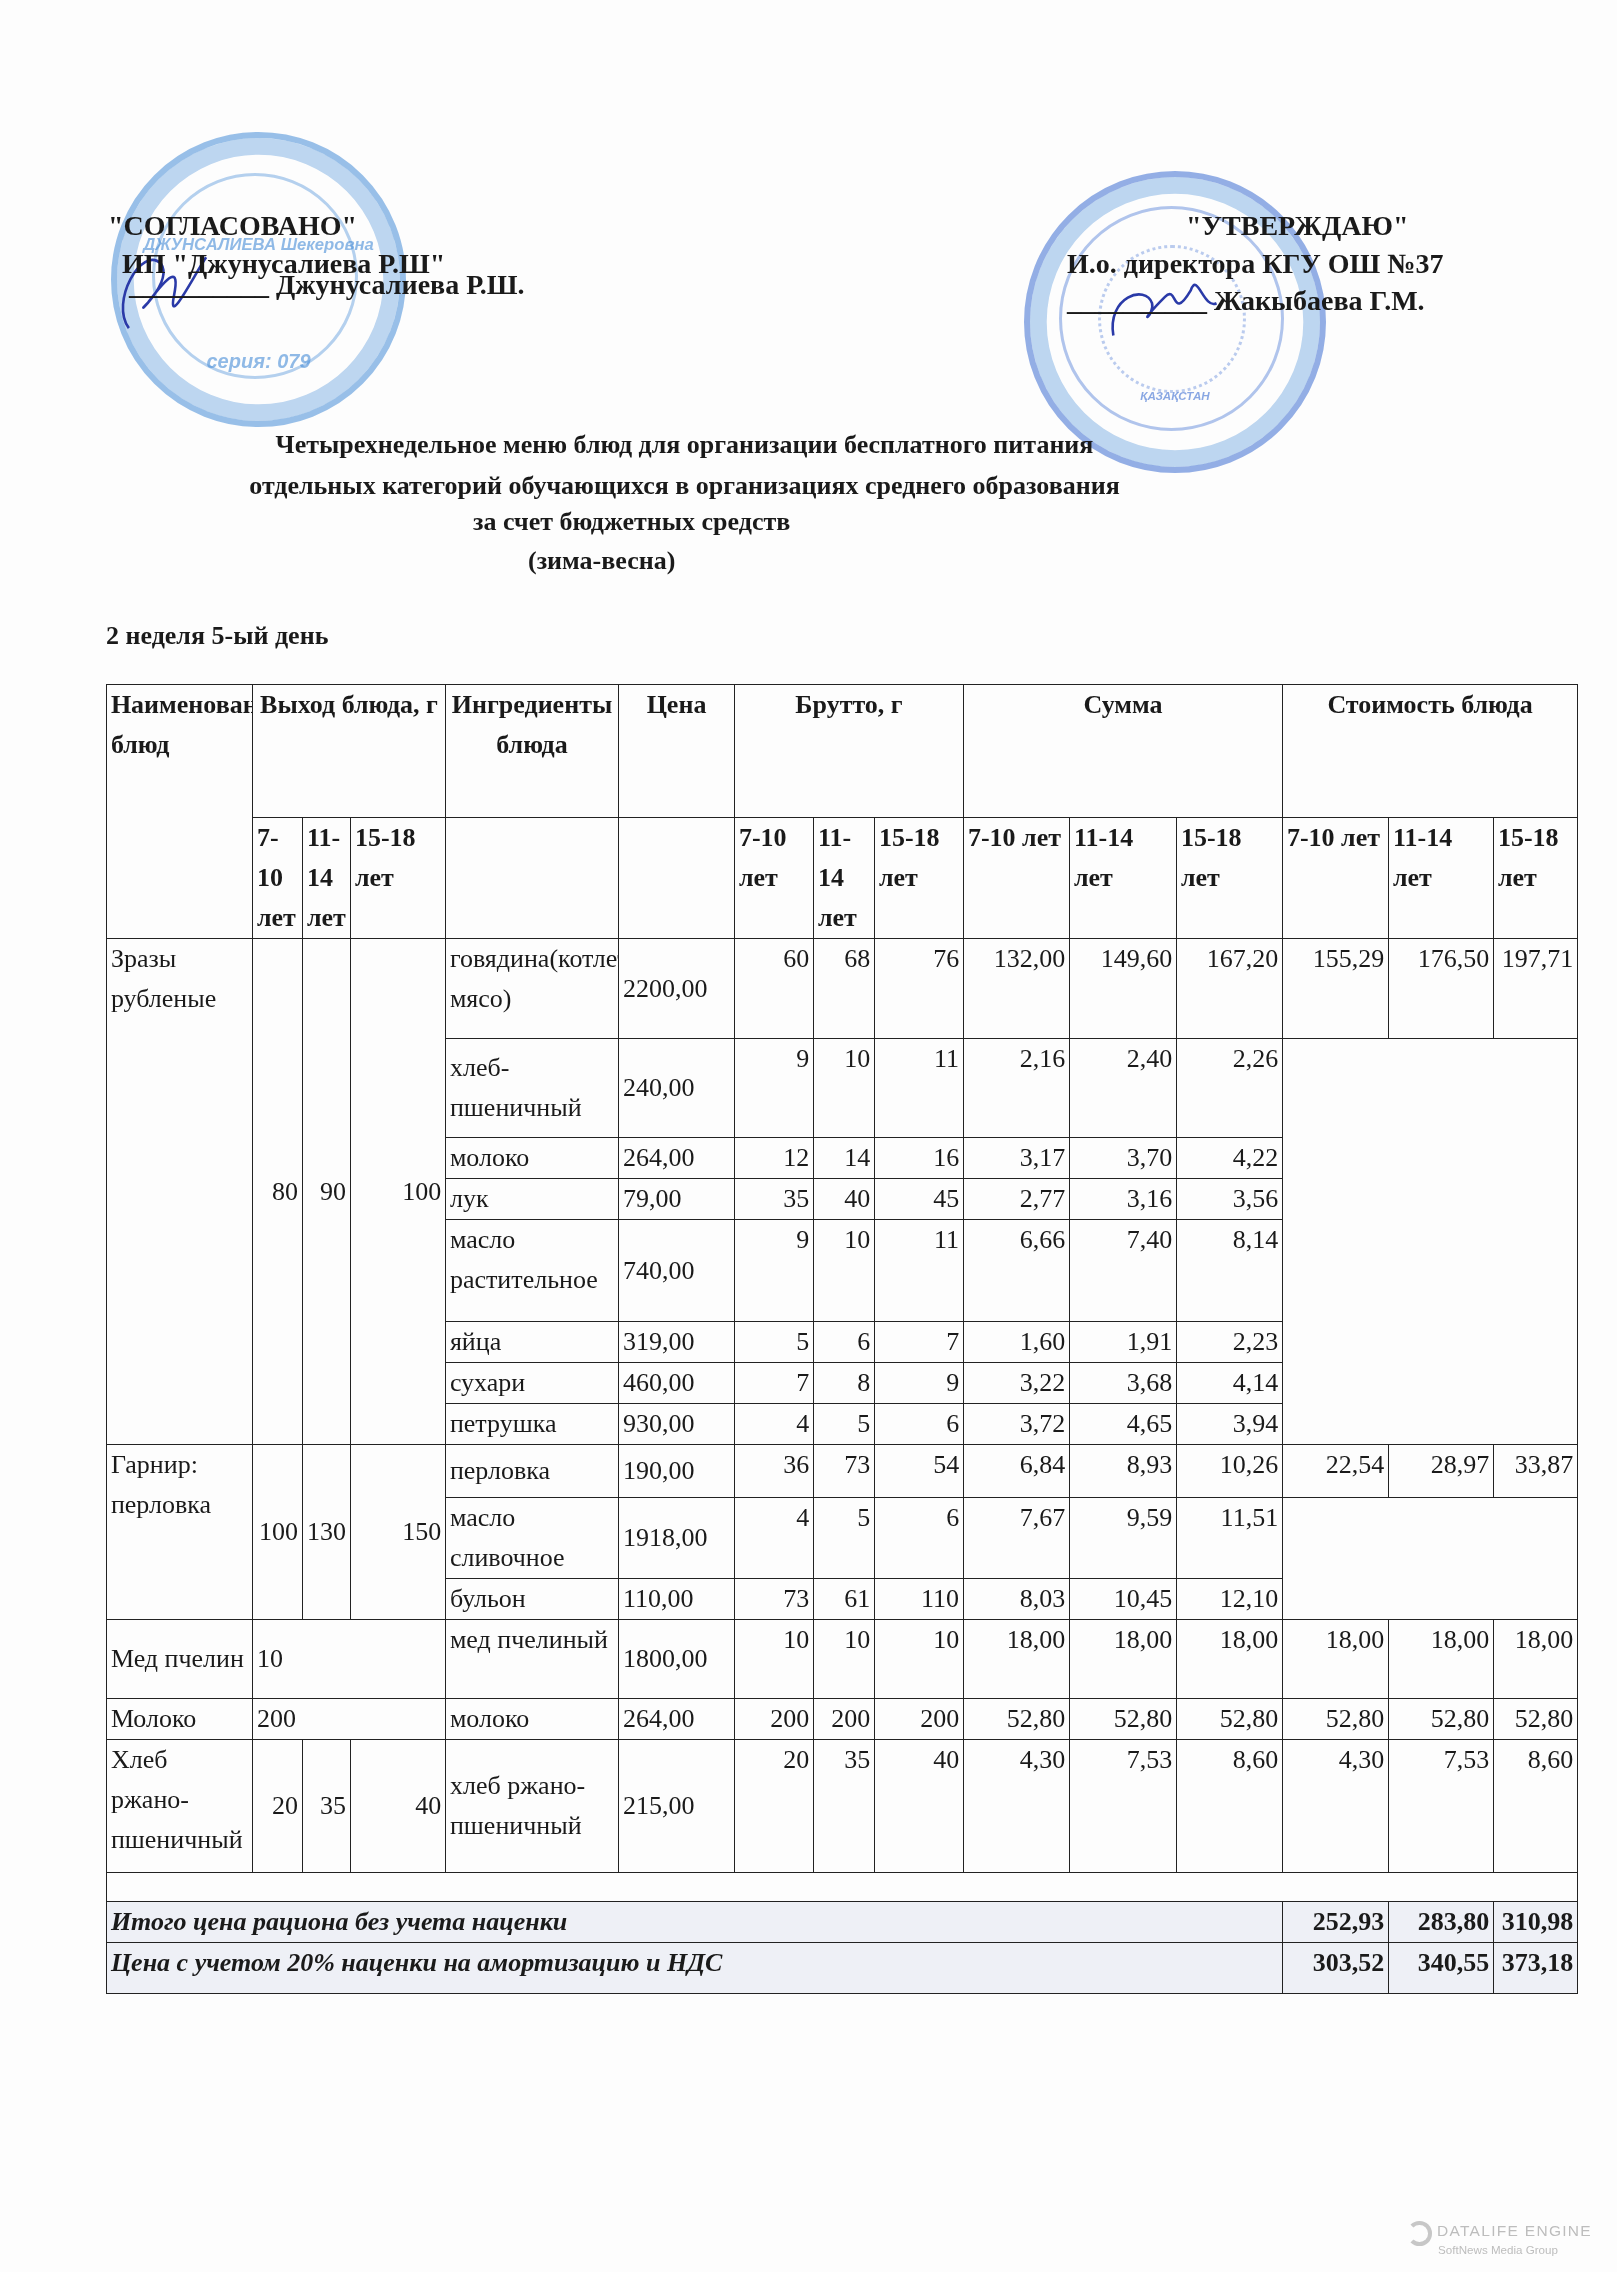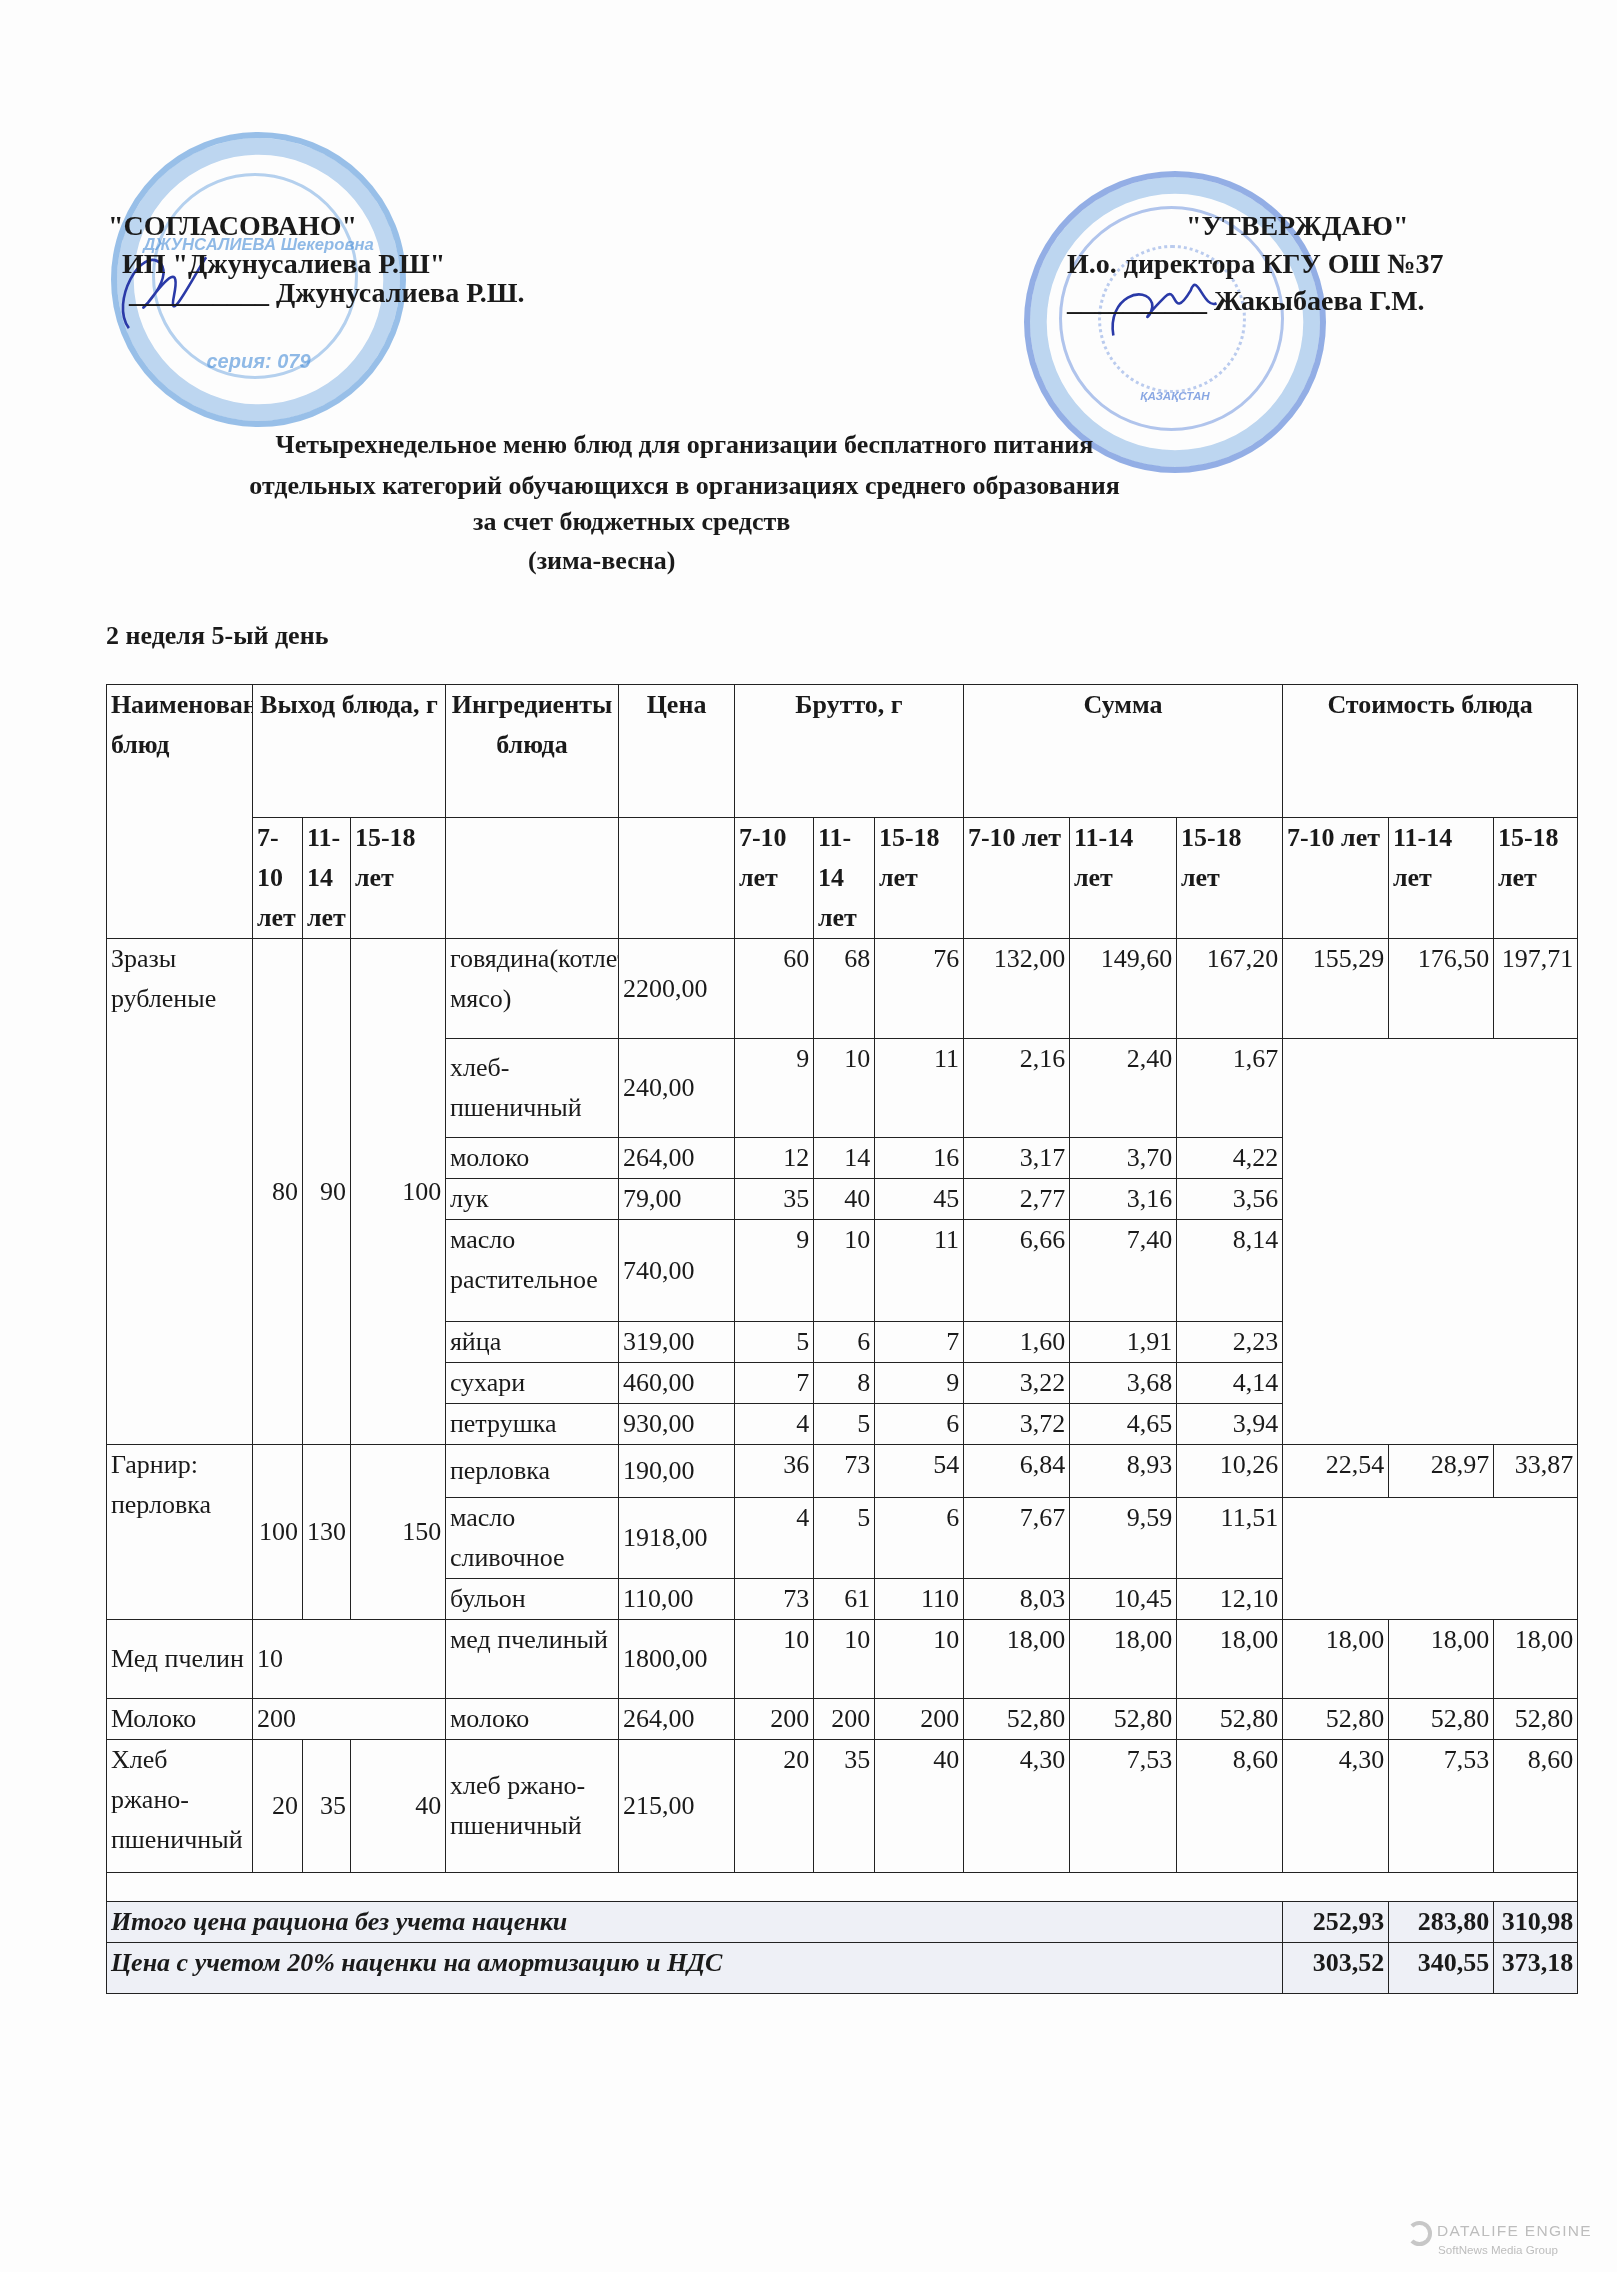--- a/index.html
+++ b/index.html
@@ -43,21 +43,21 @@
 
 <svg class="sig" style="left:103px;top:238px;" width="129" height="103" viewBox="0 0 200 160">
   <path d="M40 140 C 10 100, 60 10, 90 40 C 110 70, 40 130, 70 100 C 100 60, 120 40, 110 90 C 100 140, 140 60, 160 30" stroke="#2a3aa8" stroke-width="4" fill="none"></path>
 </svg>
 <svg class="sig" style="left:1094px;top:258px;" width="129" height="97" viewBox="0 0 200 150">
   <path d="M30 120 C 20 60, 80 40, 90 70 C 95 90, 60 110, 110 60 C 130 40, 120 100, 150 50 C 160 20, 170 80, 190 70" stroke="#2a3aa8" stroke-width="4" fill="none"></path>
 </svg>
 
 <div class="hdr" style="left:108px;top:209px;">"СОГЛАСОВАНО"</div>
 <div class="hdr" style="left:122px;top:247px;">ИП "Джунусалиева Р.Ш"</div>
-<div class="hdr" style="left:129px;top:276px;">__________ Джунусалиева Р.Ш.</div>
+<div class="hdr" style="left:129px;top:268px;">__________ Джунусалиева Р.Ш.</div>
 
 <div class="hdr" style="left:1186px;top:209px;">"УТВЕРЖДАЮ"</div>
 <div class="hdr" style="left:1067px;top:247px;">И.о. директора КГУ ОШ №37</div>
 <div class="hdr" style="left:1067px;top:284px;">__________ Жакыбаева Г.М.</div>
 
 <div class="title" style="top:424px;left:31px;">Четырехнедельное меню блюд для организации бесплатного питания</div>
 <div class="title" style="top:465px;left:31px;">отдельных категорий обучающихся в организациях среднего образования</div>
 <div class="subtitle" style="left:473px;top:507px;">за счет бюджетных средств</div>
 <div class="subtitle" style="left:528px;top:546px;">(зима-весна)</div>
 
@@ -126,21 +126,21 @@
       <td class="num">197,71</td>
     </tr>
     <tr style="height:99px;">
       <td class="mid">хлеб-пшеничный</td>
       <td class="mid">240,00</td>
       <td class="num">9</td>
       <td class="num">10</td>
       <td class="num">11</td>
       <td class="num">2,16</td>
       <td class="num">2,40</td>
-      <td class="num">1,67</td>
+      <td class="num">2,26</td>
       <td rowspan="7" colspan="3"></td>
     </tr>
     <tr style="height:35px;">
       <td>молоко</td>
       <td>264,00</td>
       <td class="num">12</td>
       <td class="num">14</td>
       <td class="num">16</td>
       <td class="num">3,17</td>
       <td class="num">3,70</td>

